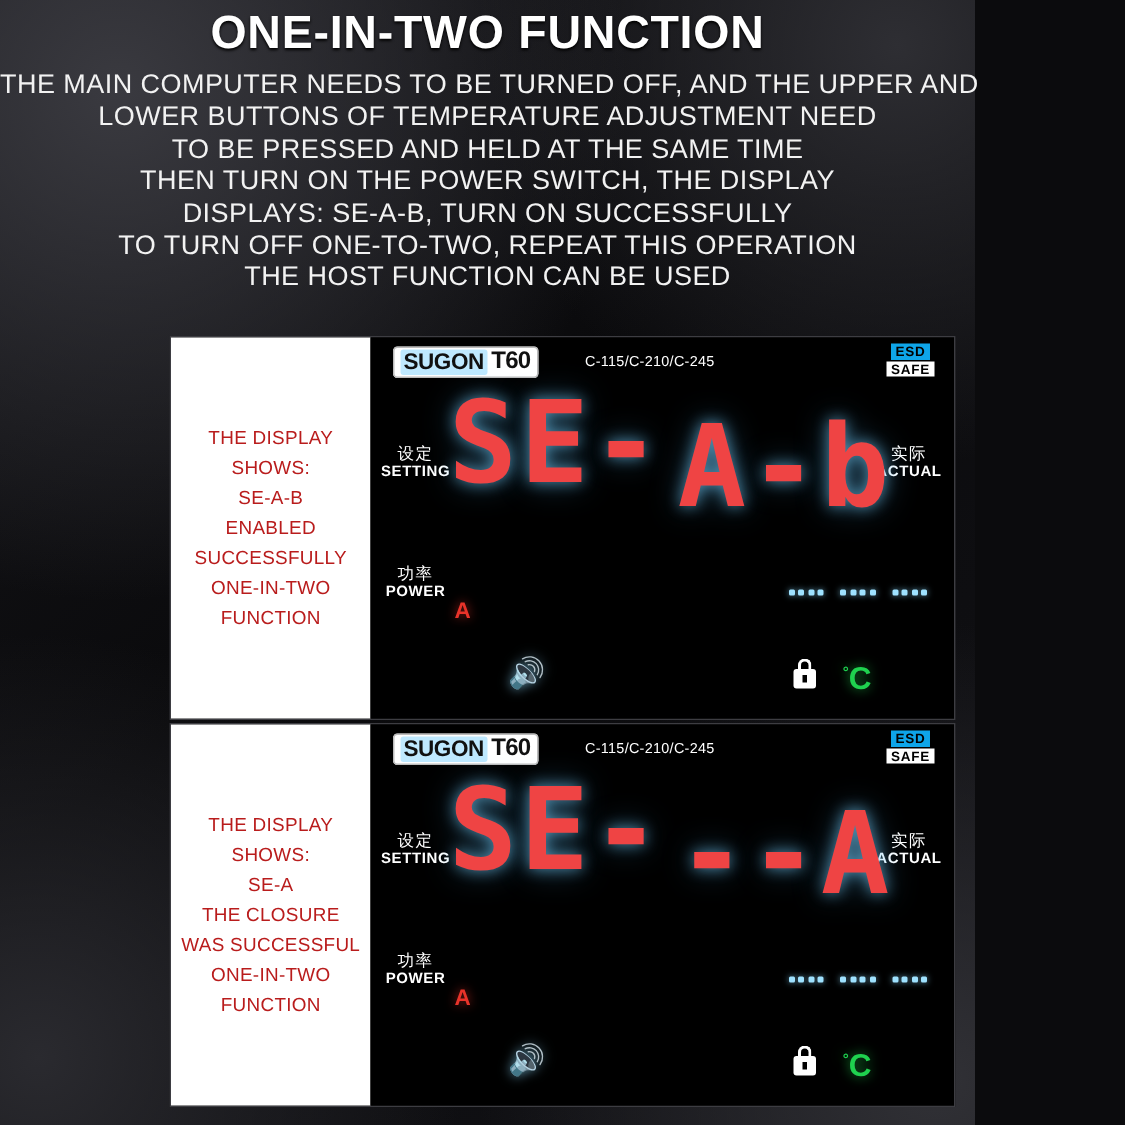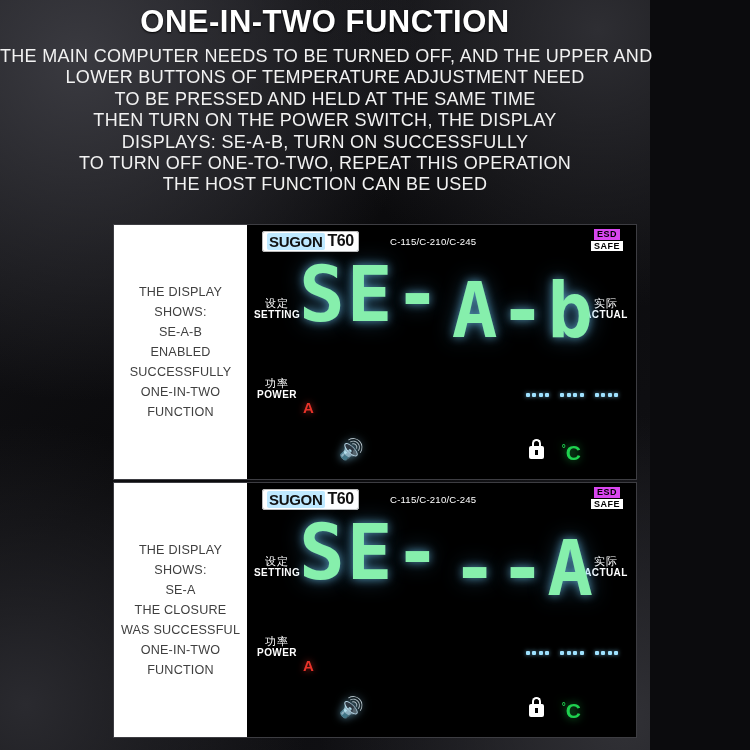--- a/index.html
+++ b/index.html
@@ -46,21 +46,21 @@
     background:#000;
     border:1px solid #3d3d42;
     box-sizing:border-box;
   }
   #panel-1{top:224px;height:256px;}
   #panel-2{top:482px;height:256px;}
 
   .caption{
     width:133px;
     background:#fff;
-    color:#404040;
+    color:#b91c1c;
     display:flex;align-items:center;justify-content:center;
     text-align:center;
     font-size:12.6px;
     line-height:20px;
     letter-spacing:.2px;
     box-sizing:border-box;
     padding:4px 2px;
   }
   .caption span{display:block;}
 
@@ -94,42 +94,42 @@
     position:absolute;left:143px;top:11px;
     font-size:9.6px;font-weight:normal;color:#fff;letter-spacing:.2px;
   }
   .esd{
     position:absolute;right:13px;top:4px;
     text-align:center;
     font-size:9px;font-weight:bold;line-height:10.5px;
     color:#fff;
     letter-spacing:.5px;
   }
-  .esd .e1{background:#d946ef;color:#000;padding:0 3px;display:inline-block;}
+  .esd .e1{background:#0ea5e9;color:#000;padding:0 3px;display:inline-block;}
   .esd .e2{background:#fff;color:#000;padding:0 3px;display:inline-block;margin-top:1px;}
 
   
   .lbl{
     position:absolute;
     text-align:center;
     color:#fff;
     line-height:12px;
   }
   .lbl .cn{font-size:11px;display:block;letter-spacing:1px;}
   .lbl .en{font-size:10px;display:block;font-weight:bold;letter-spacing:.4px;}
 
   .setting{left:7px;top:72px;width:46px;}
   .actual{right:6px;top:72px;width:48px;}
   .power{left:7px;top:152px;width:46px;}
 
   
   .seg{
     position:absolute;
     left:52px;top:28px;width:296px;height:84px;
-    color:#86efac;
+    color:#ef4444;
     font-family:"DejaVu Sans Mono", monospace;
     font-size:76px;
     font-weight:bold;
     letter-spacing:2px;
     line-height:84px;
     text-shadow:0 0 10px rgba(120,210,255,.65),0 0 22px rgba(90,190,255,.35);
     white-space:pre;
   }
   .seg .left{position:absolute;left:0;top:0;}
   .seg .right{position:absolute;right:0;top:16px;text-align:right;}

